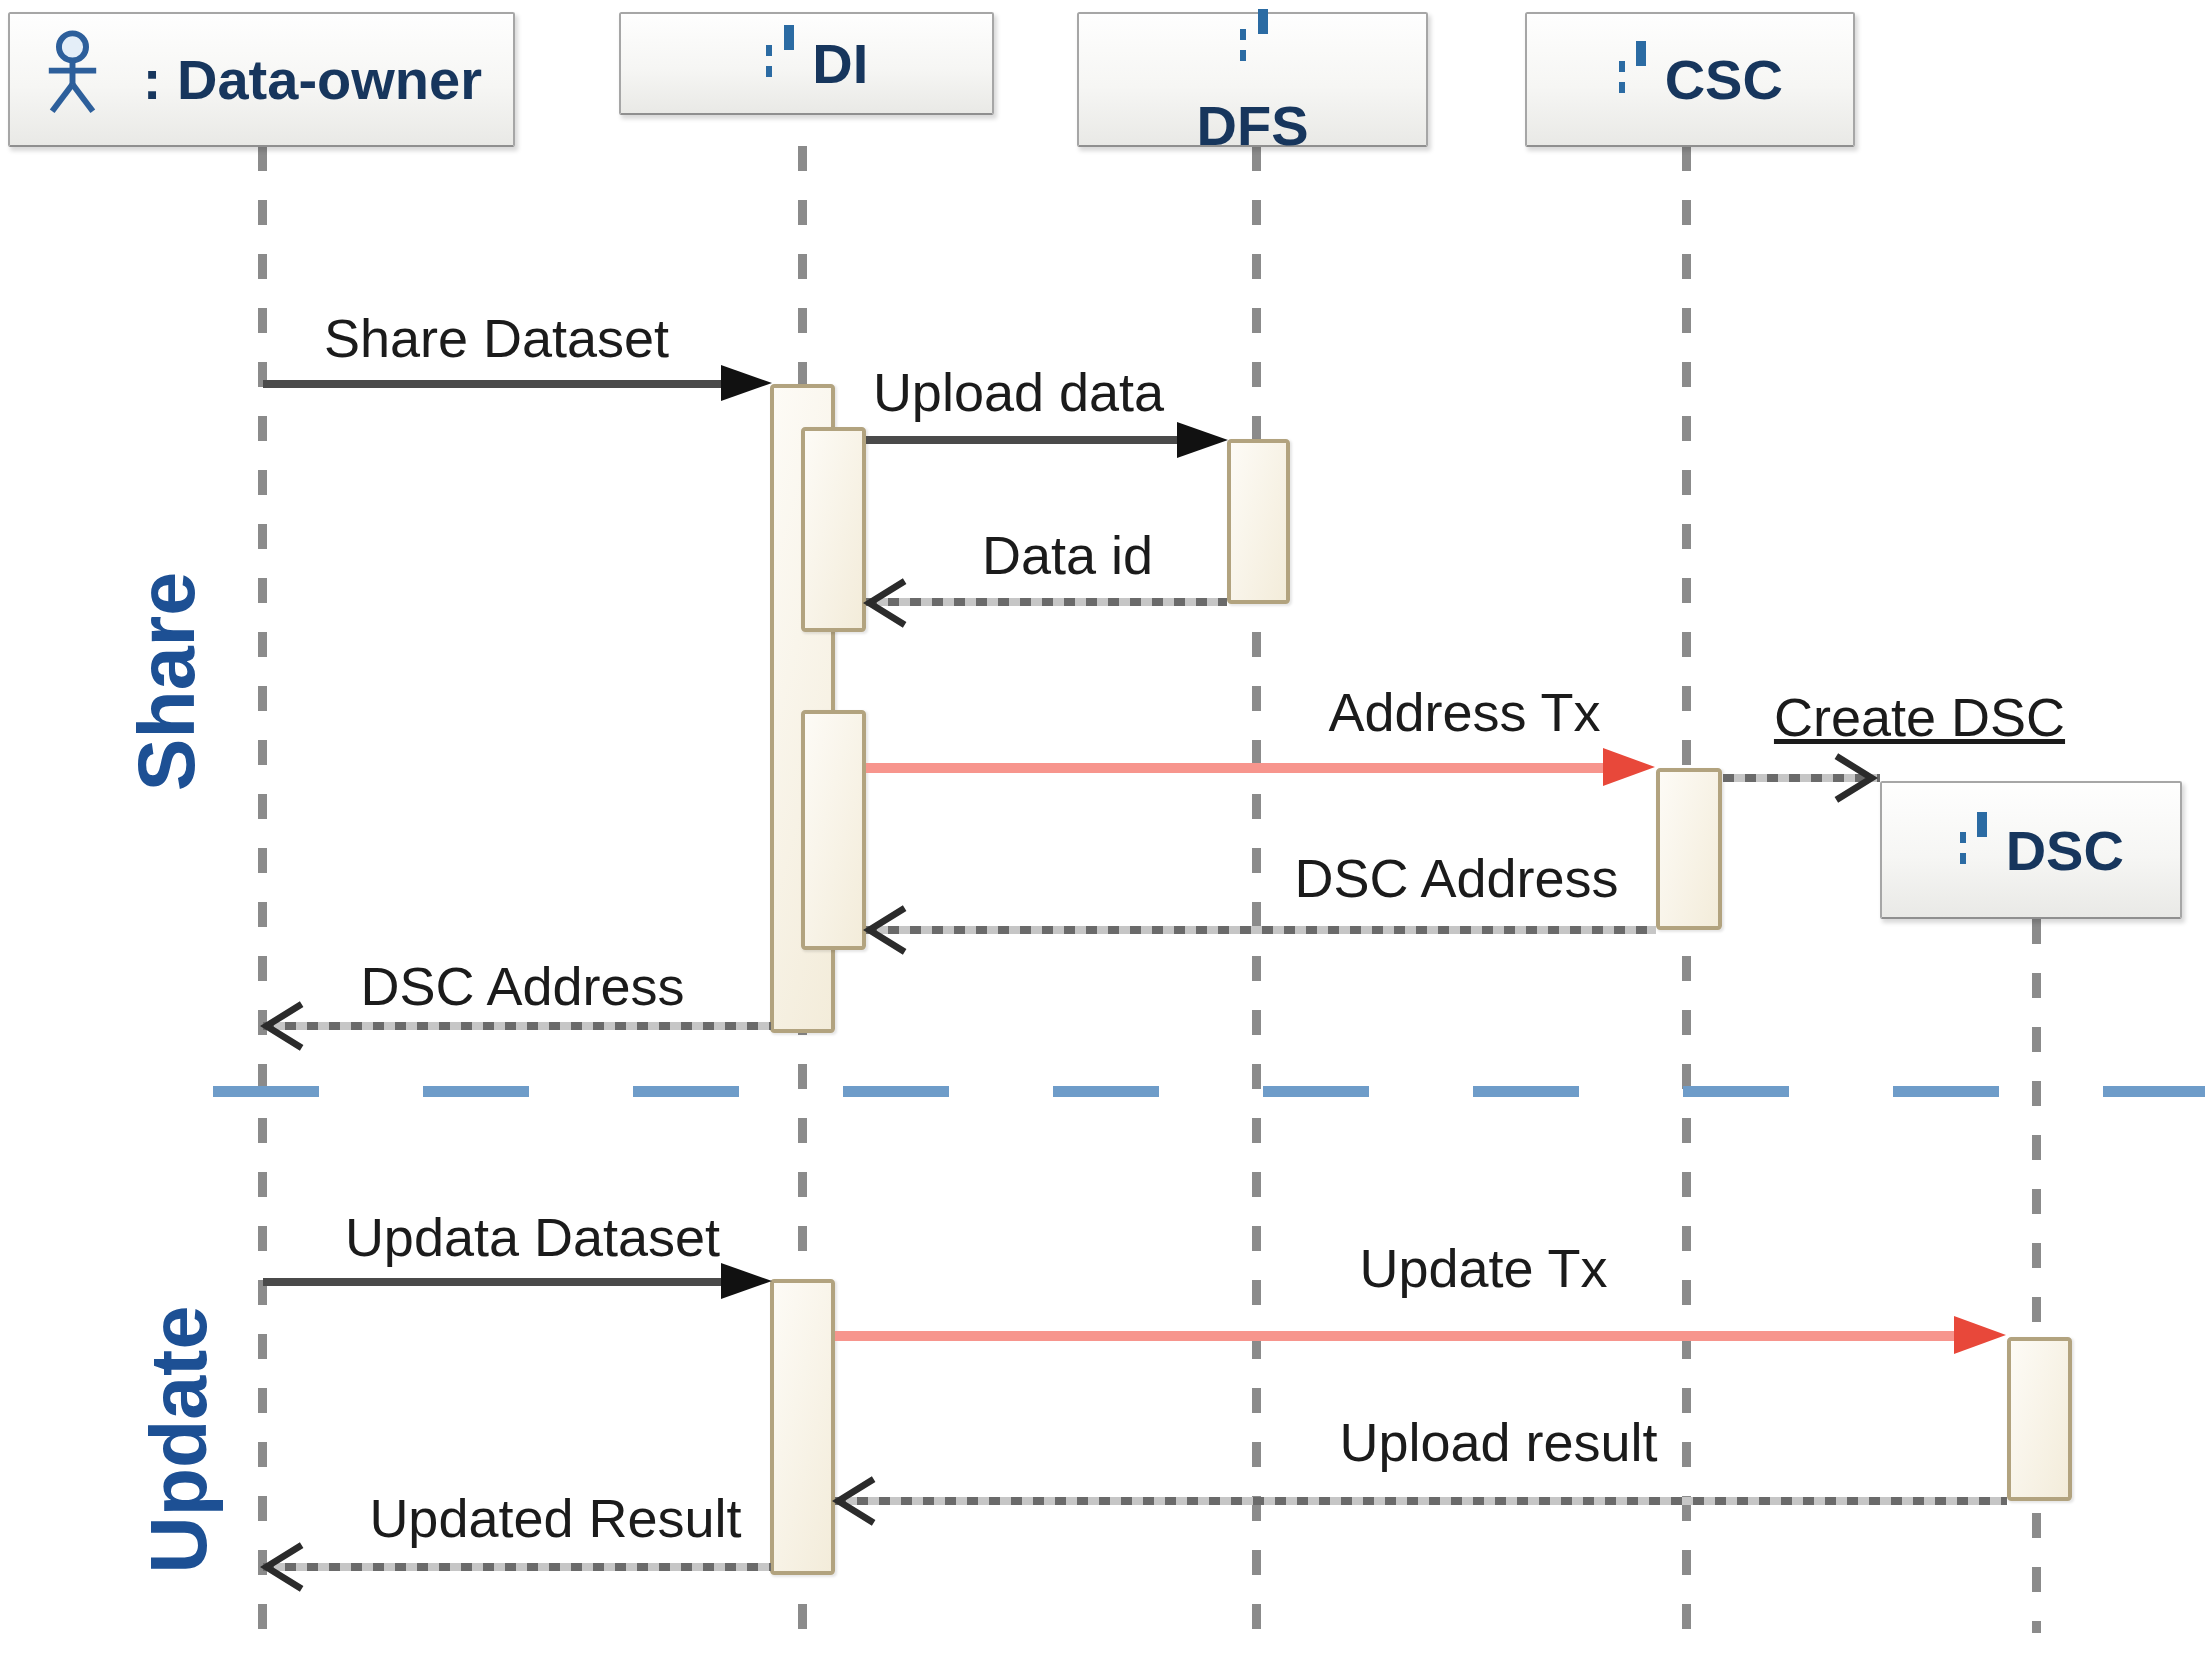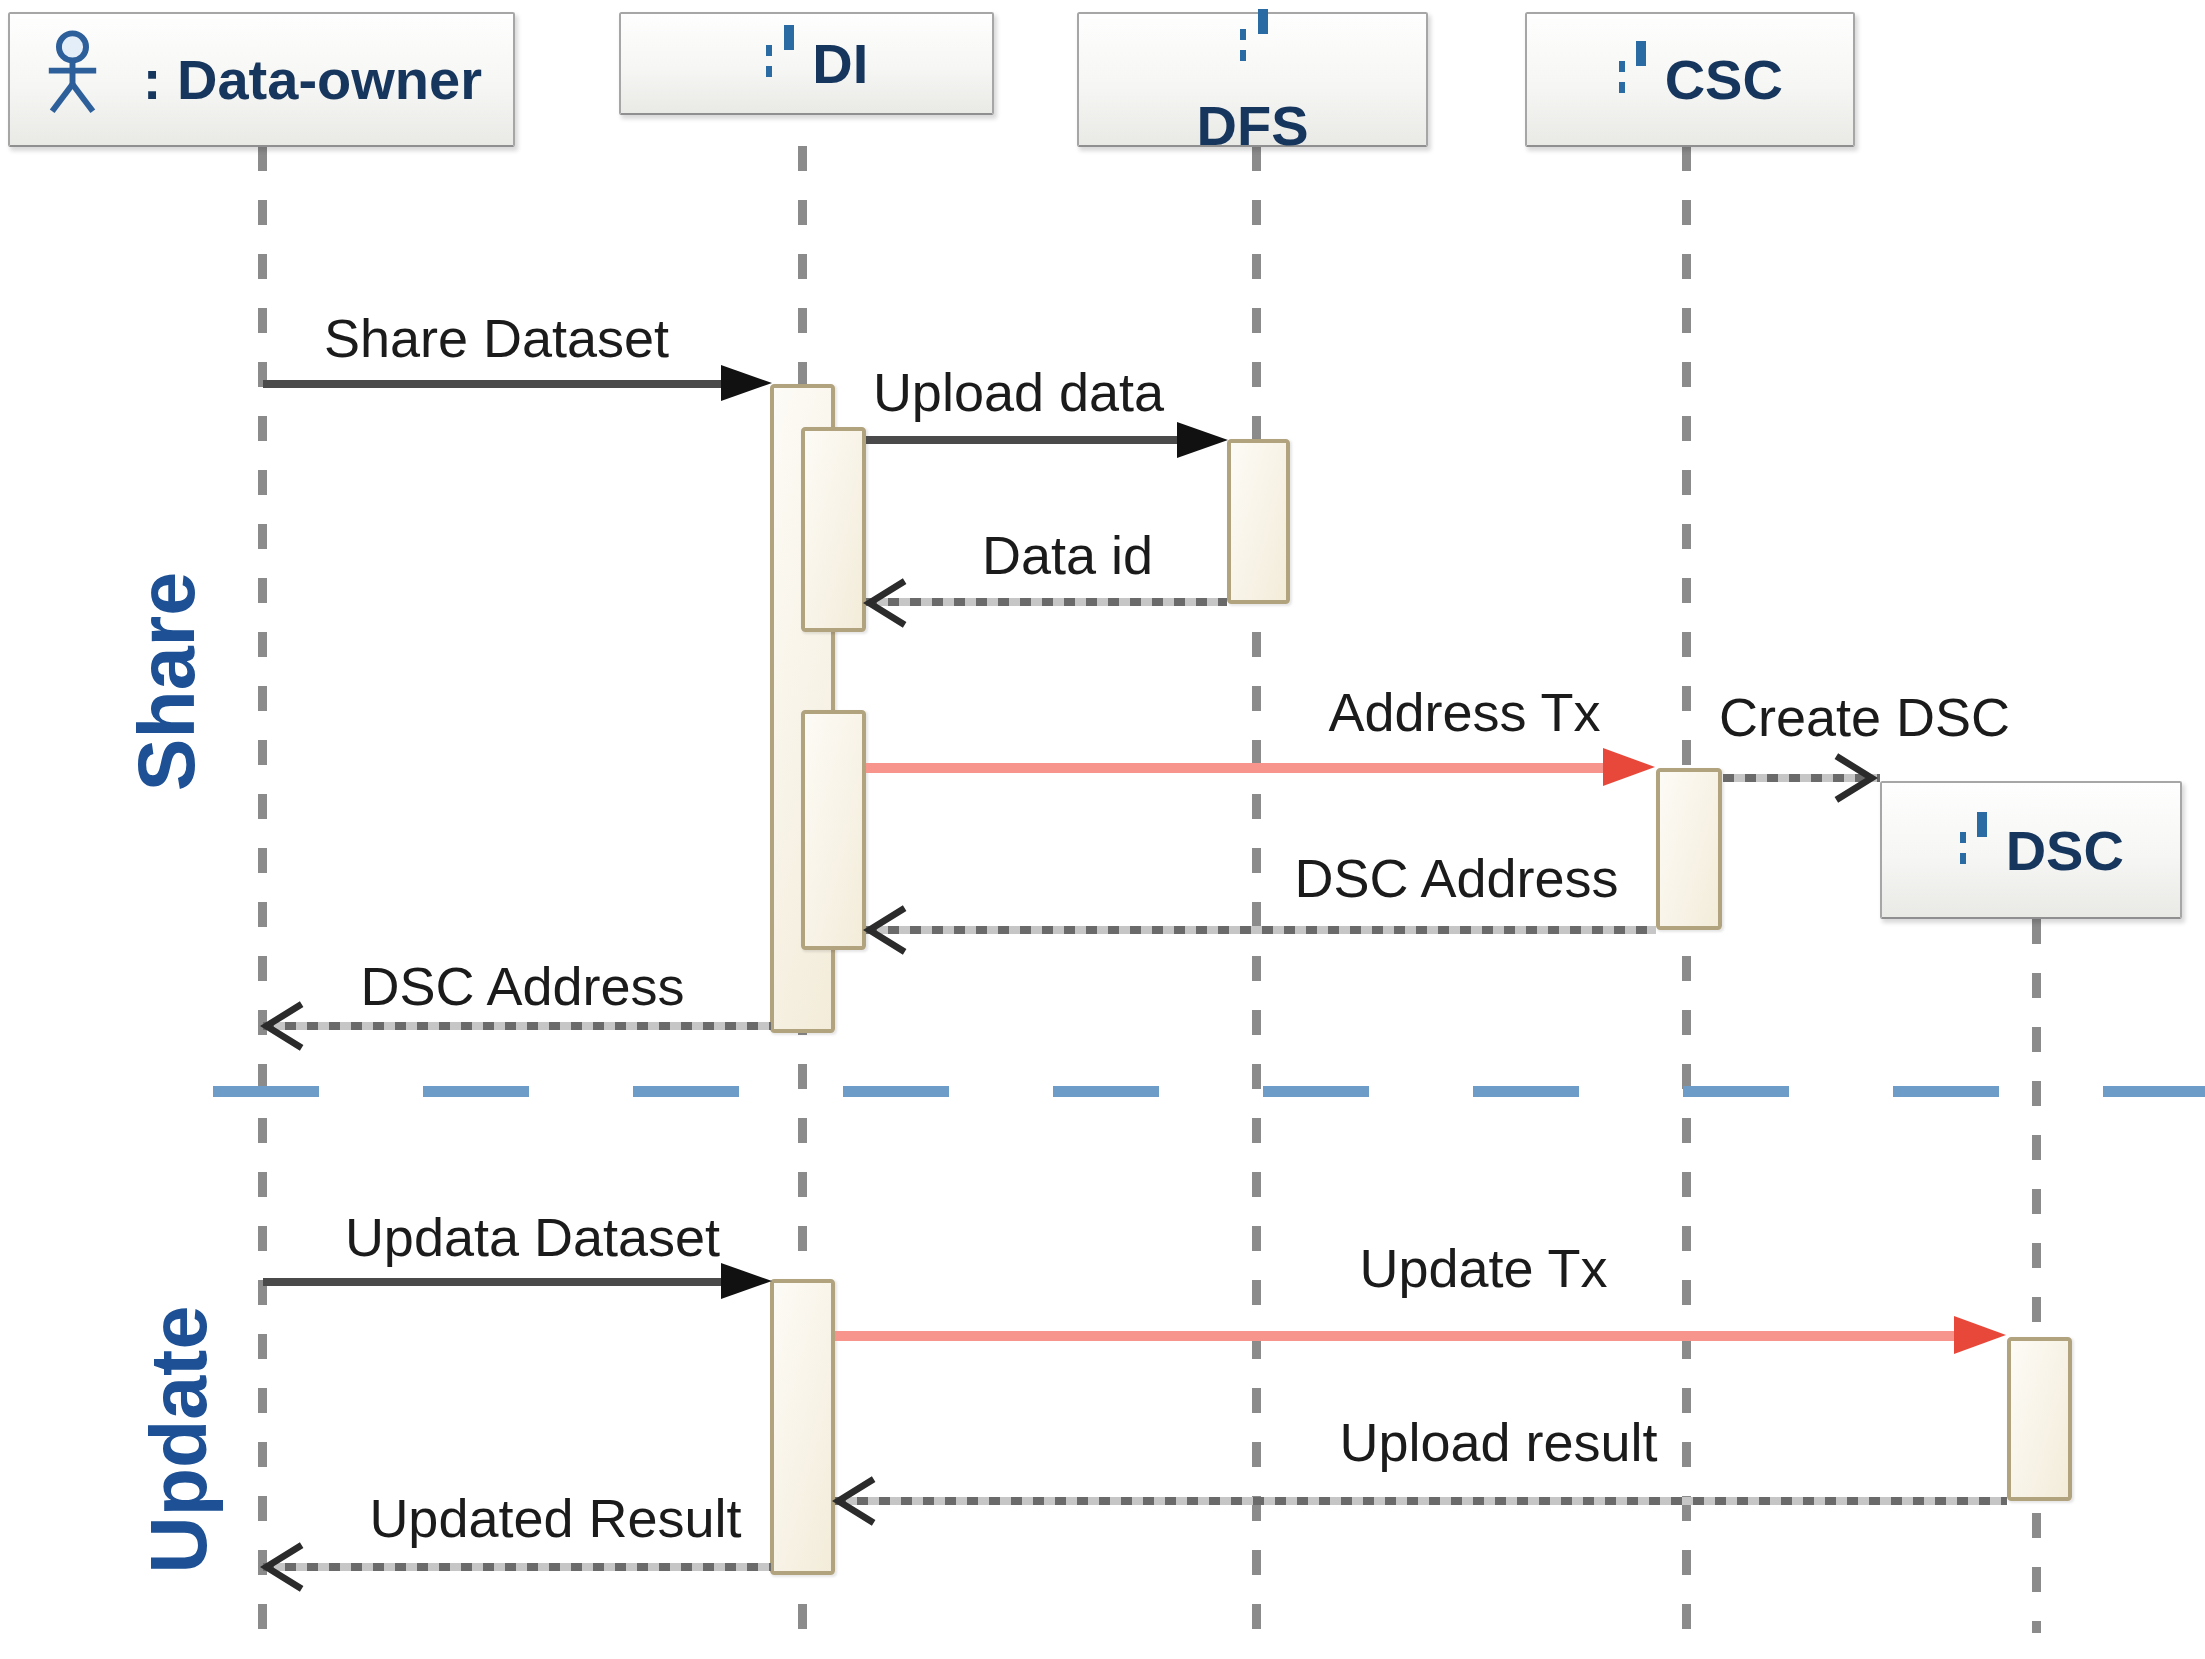--- a/index.html
+++ b/index.html
@@ -115,21 +115,21 @@
 <div class="mlabel" style="left:798px; top:527px;">Data id</div>
 <div class="mline return" style="left:866px; top:598px; width:361px;"></div>
 <svg class="chev" style="left:861px; top:576px;" width="47" height="54" viewBox="0 0 56 64">
   <path d="M52 6 L10 32 L52 58" stroke="#2b2b2b" stroke-width="8" fill="none"></path>
 </svg>
 
 <div class="mlabel" style="left:1195px; top:684px;">Address Tx</div>
 <div class="mline async" style="left:866px; top:763px; width:739px;"></div>
 <div class="tri async" style="left:1603px; top:748px;"></div>
 
-<div class="mlabel" style="left:1595px; top:689px;">Create DSC</div>
+<div class="mlabel" style="left:1650px; top:689px;text-decoration:underline;">Create DSC</div>
 <div class="mline return" style="left:1723px; top:774px; width:157px;"></div>
 <svg class="chev" style="left:1833px; top:751px;" width="47" height="54" viewBox="0 0 56 64">
   <path d="M4 6 L46 32 L4 58" stroke="#2b2b2b" stroke-width="8" fill="none"></path>
 </svg>
 
 <div class="mlabel" style="left:1187px; top:850px;">DSC Address</div>
 <div class="mline return" style="left:866px; top:926px; width:790px;"></div>
 <svg class="chev" style="left:861px; top:903px;" width="47" height="54" viewBox="0 0 56 64">
   <path d="M52 6 L10 32 L52 58" stroke="#2b2b2b" stroke-width="8" fill="none"></path>
 </svg>

